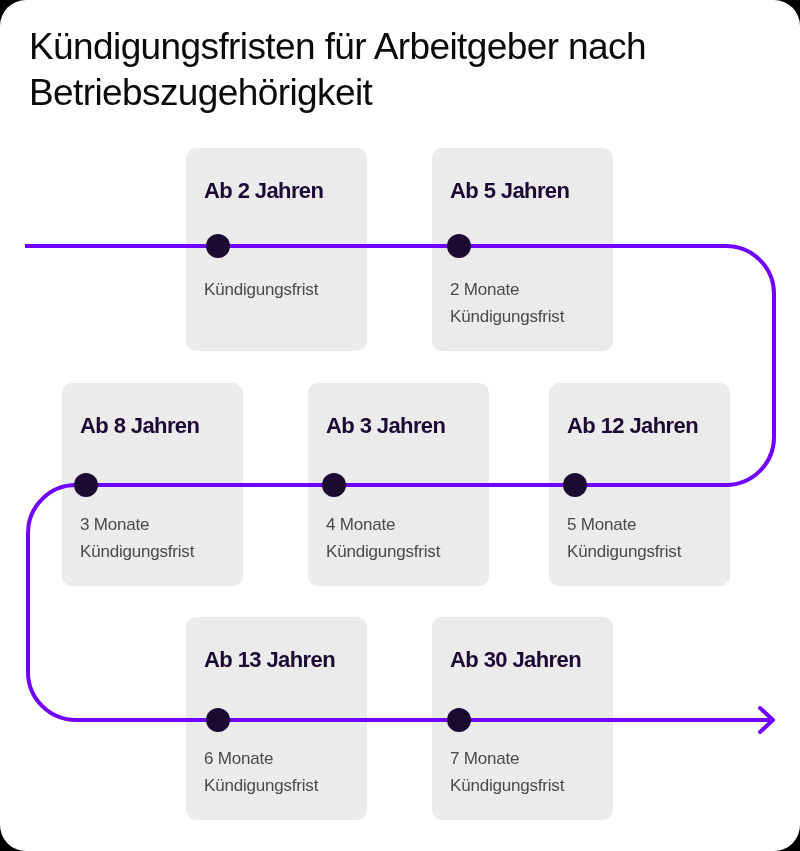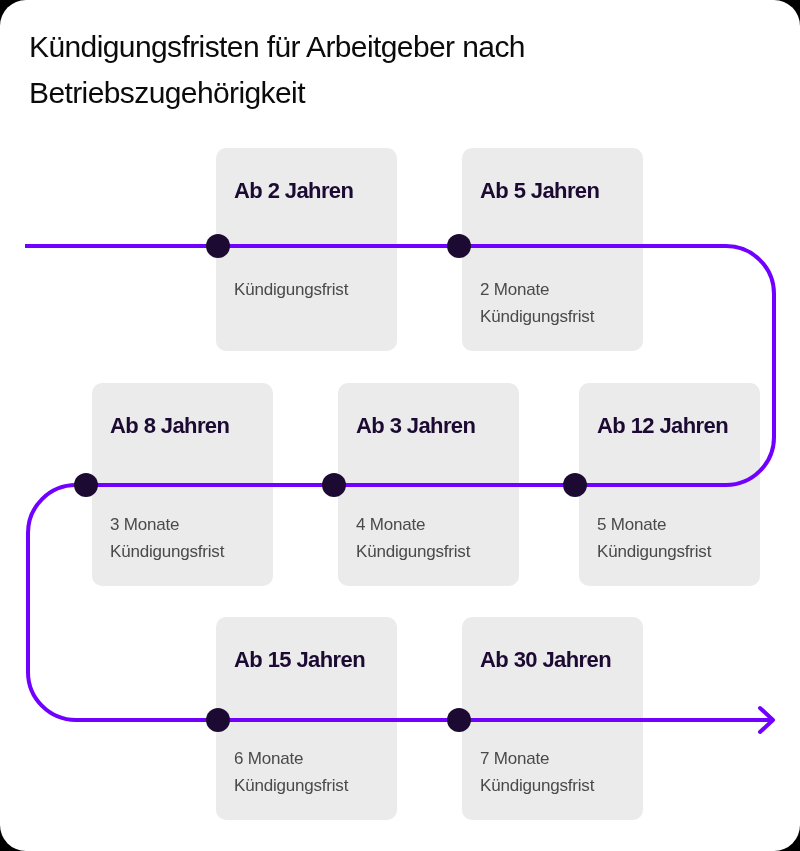--- a/index.html
+++ b/index.html
@@ -3,27 +3,26 @@
   <meta charset="utf-8">
   <style>
     html, body { margin: 0; padding: 0; background: #000; }
     body { width: 800px; height: 851px; overflow: hidden; font-family: "Liberation Sans", sans-serif; }
     .canvas {
       position: relative; width: 800px; height: 851px; background: #ffffff;
       border-radius: 26px; overflow: hidden;
     }
     .title {
       position: absolute; left: 29px; top: 24px; width: 740px;
-      font-size: 30px; line-height: 46px; color: #0b0b0b; font-weight: 400;
+      font-size: 37px; line-height: 46px; color: #0b0b0b; font-weight: 400;
       letter-spacing: -0.6px;
     }
     .card {
       position: absolute; width: 181px; height: 203px; background: #ebebeb;
       border-radius: 10px;
-      margin-left: 30px;
     }
     .card .heading {
       position: absolute; left: 18px; top: 30px; font-size: 22px; font-weight: 700;
       color: #1c0a33; letter-spacing: -0.6px; white-space: nowrap;
     }
     .card .value {
       position: absolute; left: 18px; top: 128px; font-size: 17px; line-height: 27px;
       color: #4a4a4a; white-space: nowrap; letter-spacing: -0.2px;
     }
     svg.path { position: absolute; left: 0; top: 0; }
@@ -65,21 +64,21 @@
   </div>
   <div class="card" style="left:549px; top:383px;">
     <div class="heading">Ab 12 Jahren</div>
     <div class="value">
       <div>5 Monate</div>
       <div>Kündigungsfrist</div>
     </div>
   </div>
 
   <div class="card" style="left:186px; top:617px;">
-    <div class="heading">Ab 15 Jahren</div>
+    <div class="heading">Ab 13 Jahren</div>
     <div class="value">
       <div>6 Monate</div>
       <div>Kündigungsfrist</div>
     </div>
   </div>
   <div class="card" style="left:432px; top:617px;">
     <div class="heading">Ab 30 Jahren</div>
     <div class="value">
       <div>7 Monate</div>
       <div>Kündigungsfrist</div>

